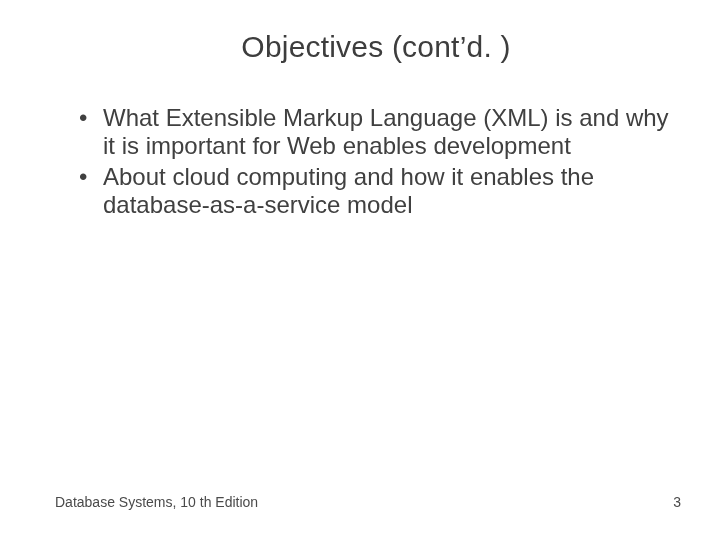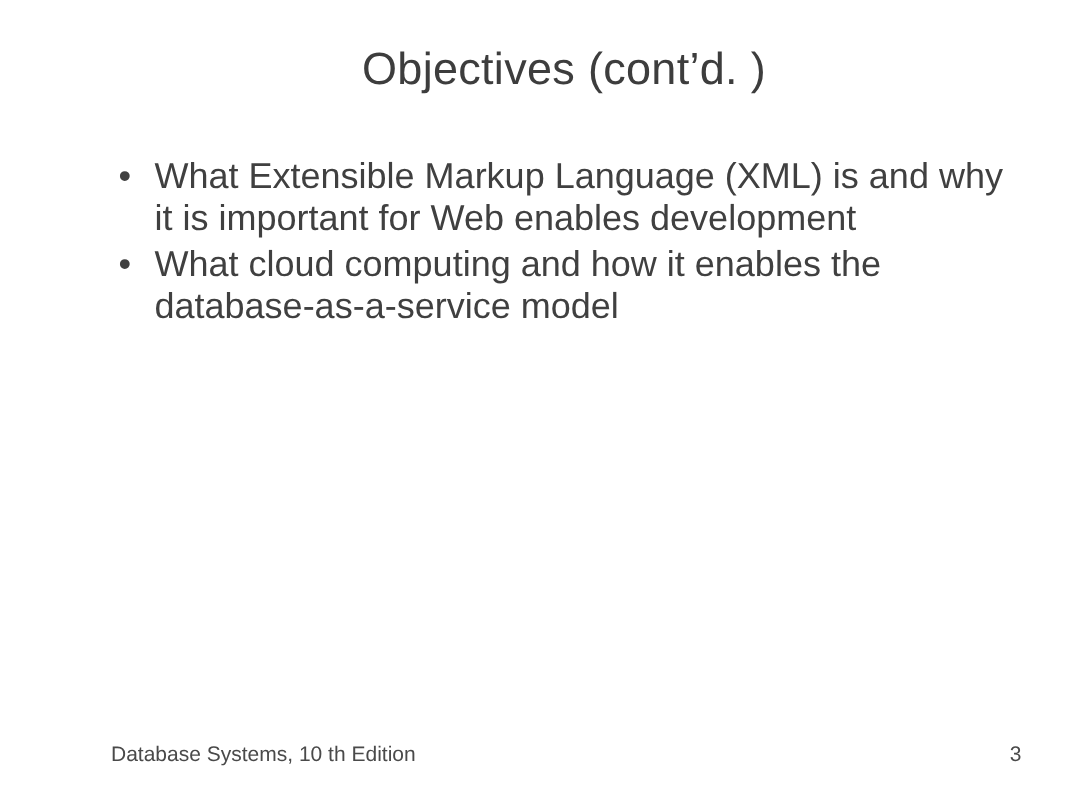--- a/index.html
+++ b/index.html
@@ -47,39 +47,39 @@
     content: "•";
     position: absolute;
     left: 8px;
     top: 0;
     font-size: 24px;
     line-height: 1.18;
     color: #404040;
   }
   .footer-left {
     position: absolute;
-    left: 58px;
+    left: 39px;
     bottom: 30px;
     font-size: 14px;
     color: #4a4a4a;
   }
   .footer-right {
     position: absolute;
     right: 55px;
     bottom: 30px;
     font-size: 14px;
     color: #4a4a4a;
   }
 </style>
 </head>
 <body>
 
 <div class="slide">
   <div class="title">Objectives (cont’d. )</div>
   <div class="body">
     <ul class="bullets">
       <li><span>What Extensible Markup Language (XML) is and why it is important for Web enables development</span></li>
-      <li><span>What cloud computing and how it enables the database-as-a-service model</span></li>
+      <li><span>About cloud computing and how it enables the database-as-a-service model</span></li>
     </ul>
   </div>
   <div class="footer-left">Database Systems, 10 th Edition</div>
   <div class="footer-right">3</div>
 </div>
 
 </body></html>

